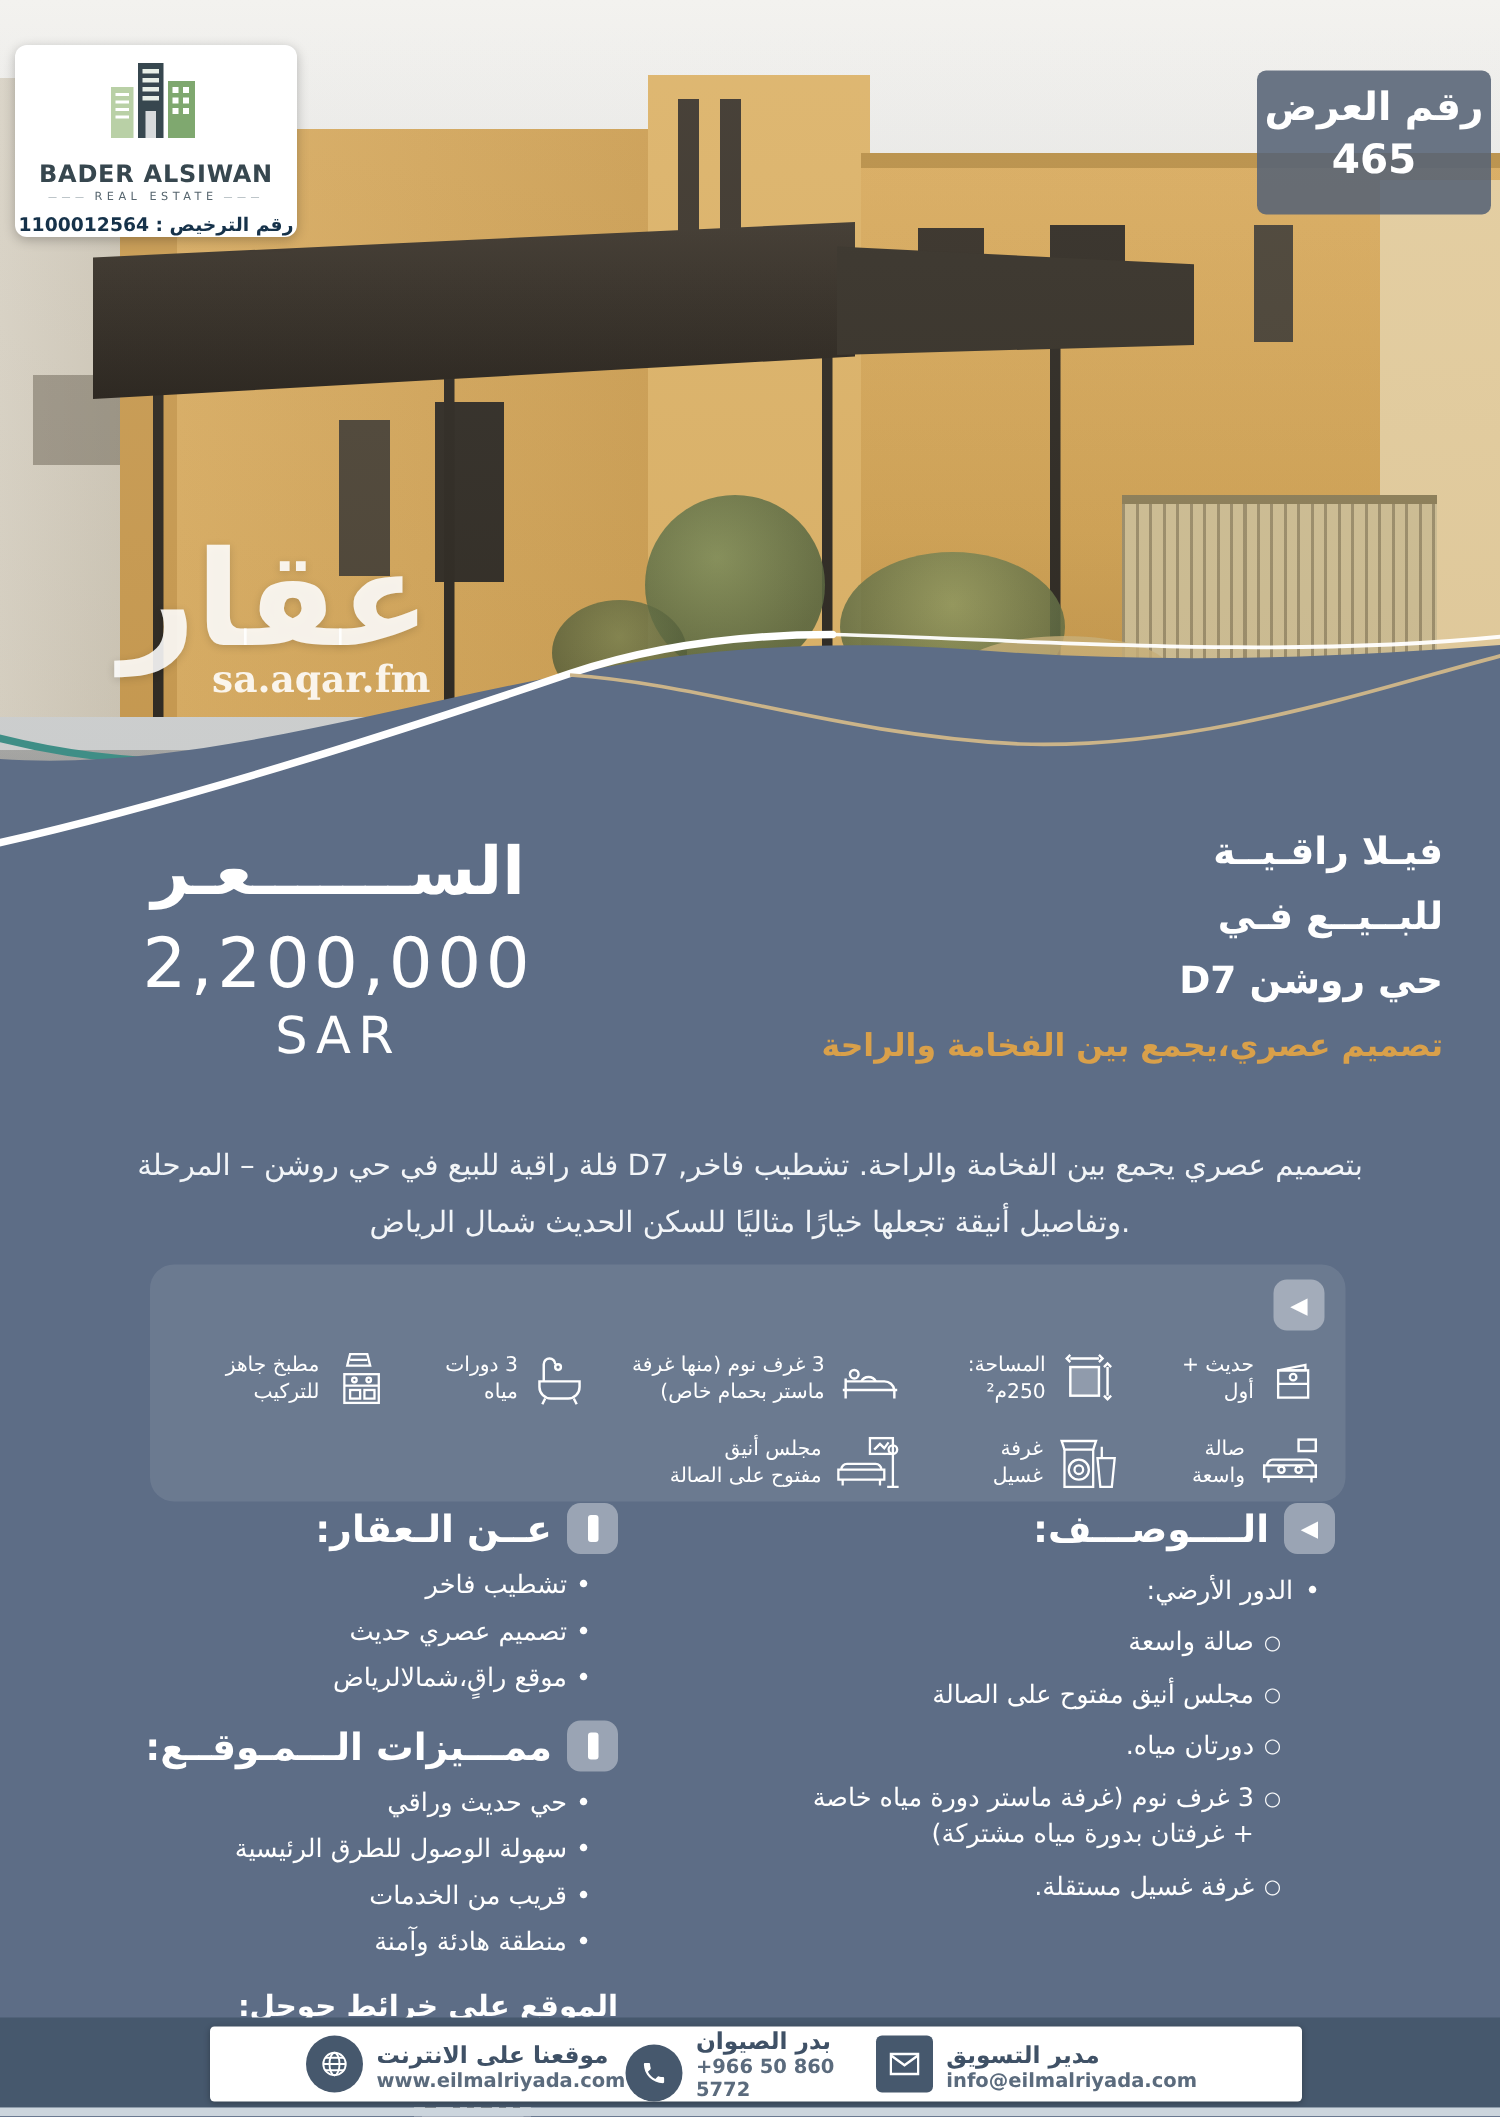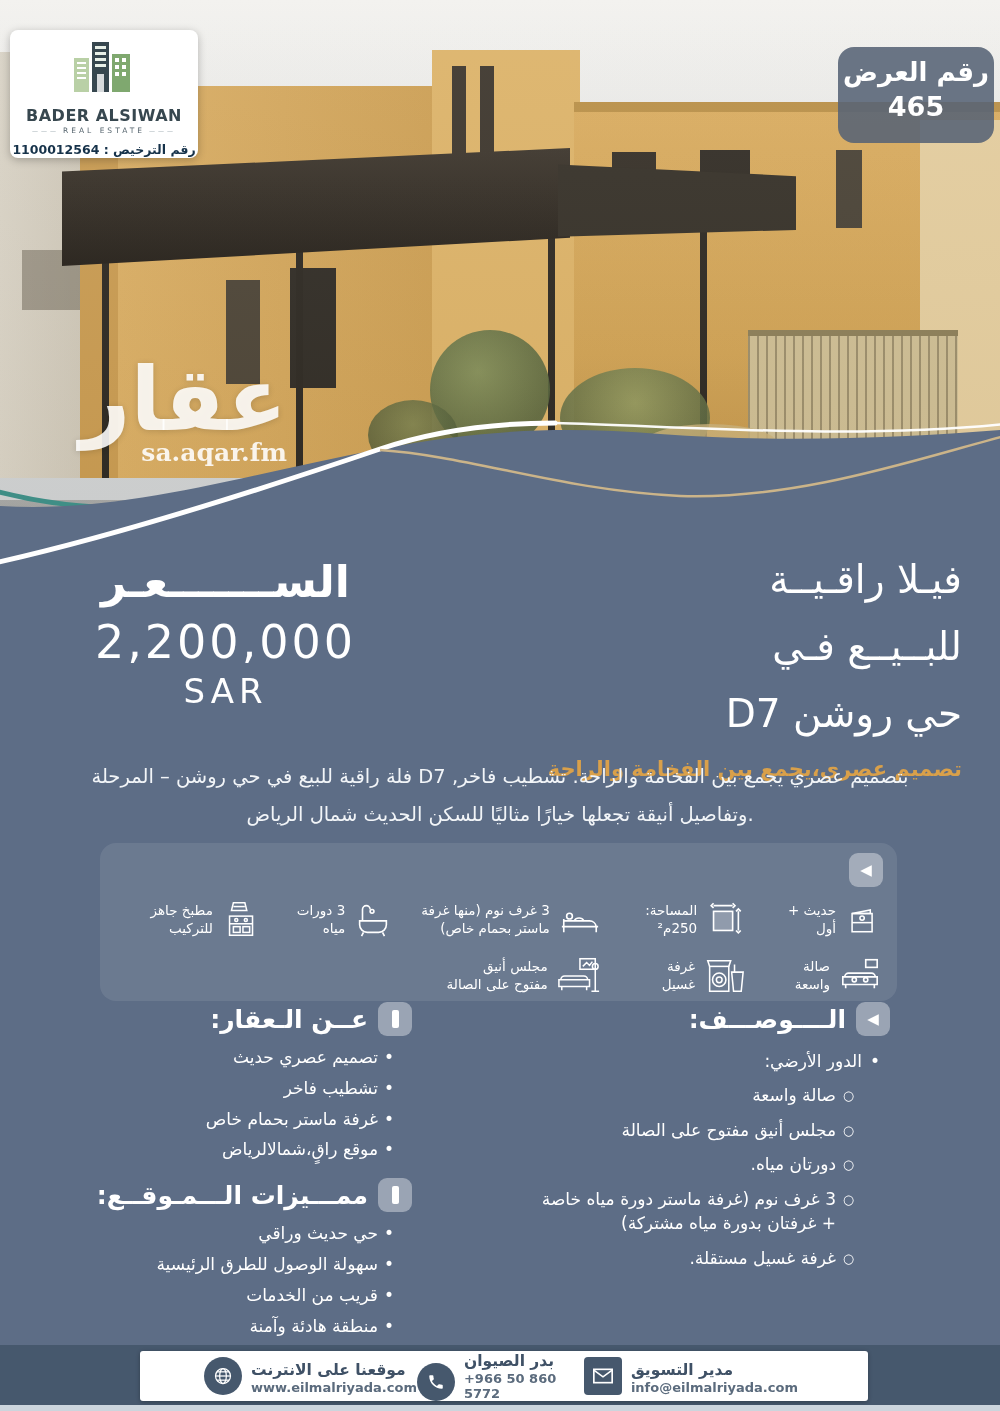--- a/index.html
+++ b/index.html
@@ -52,37 +52,37 @@
   
   .logo-card { position:absolute; left:10px; top:30px; width:188px; height:128px; background:#fff; border-radius:8px;
                box-shadow:0 2px 8px rgba(0,0,0,.25); display:flex; flex-direction:column; align-items:center; padding-top:8px; }
   .logo-name { font-size:16px; font-weight:bold; color:#37474f; letter-spacing:.5px; margin-top:12px; }
   .logo-tag { font-size:7.5px; color:#56656e; letter-spacing:3px; margin-top:1px; }
   .logo-tag::before, .logo-tag::after { content:"———"; color:#9aa7ad; font-size:6px; margin:0 4px; }
   .logo-license { font-size:12.5px; font-weight:bold; color:#16324a; margin-top:7px; direction:rtl; }
 
   
   .offer-badge { position:absolute; left:838px; top:47px; width:156px; height:96px; background:rgba(86,99,117,.88);
-                 border-radius:16px; color:#fff; text-align:center; direction:rtl; padding-top:10px; }
+                 border-radius:6px; color:#fff; text-align:center; direction:rtl; padding-top:10px; }
   .offer-label { font-size:26px; font-weight:bold; }
   .offer-number { font-size:27px; font-weight:bold; margin-top:4px; }
 
   
   .watermark { position:absolute; left:102px; top:356px; width:185px; text-align:left; color:rgba(255,255,255,.88); pointer-events:none; }
   .wm-word { font-size:88px; font-weight:bold; line-height:1; direction:rtl; text-shadow:0 1px 6px rgba(0,0,0,.15); }
   .wm-site { font-family:"DejaVu Serif", serif; font-size:25px; font-weight:bold; margin-top:-6px; text-align:right; }
 
   
   .price { position:absolute; left:58px; top:556px; width:335px; text-align:center; color:#fff; direction:rtl; }
   .price-label { font-size:44px; font-weight:bold; letter-spacing:1px; }
   .price-amount { font-size:46px; letter-spacing:3px; direction:ltr; margin-top:8px; }
   .price-currency { font-size:34px; letter-spacing:5px; direction:ltr; margin-top:2px; }
 
   .title { position:absolute; right:38px; top:546px; width:440px; direction:rtl; text-align:right; color:#fff; }
-  .title-line { font-size:39px; font-weight:normal; line-height:1.72; }
+  .title-line { font-size:25px; font-weight:bold; line-height:1.72; }
   .subtitle { font-size:21px; font-weight:bold; color:#d9a04a; margin-top:10px; }
 
   
   .intro { position:absolute; left:35px; right:35px; top:758px; direction:rtl; text-align:center; color:#f2f5f8;
            font-size:19.5px; line-height:1.95; }
 
   
   .panel { position:absolute; left:100px; top:843px; width:797px; height:158px; background:rgba(255,255,255,.09);
            border-radius:16px; direction:rtl; padding:10px 14px 0 14px; }
   .sec-head { display:flex; align-items:center; gap:10px; direction:rtl; color:#fff; }
@@ -319,23 +319,22 @@
   </div>
 
   <div class="about-col">
     <div class="sec-head">
       <span class="sec-badge">
           <span class="bar"></span>
         </span>
       <span class="sec-title">عــن الـعقار:</span>
     </div>
     <ul class="bullets">
+      <li>تشطيب فاخر</li>
       <li>تصميم عصري حديث</li>
-      <li>تشطيب فاخر</li>
-      <li>غرفة ماستر بحمام خاص</li>
       <li>موقع راقٍ،شمالالرياض</li>
     </ul>
     <div class="sec-head features-head">
       <span class="sec-badge">
           <span class="bar"></span>
         </span>
       <span class="sec-title">ممـــيزات الـــمـوقــع:</span>
     </div>
     <ul class="bullets">
       <li>حي حديث وراقي</li>

